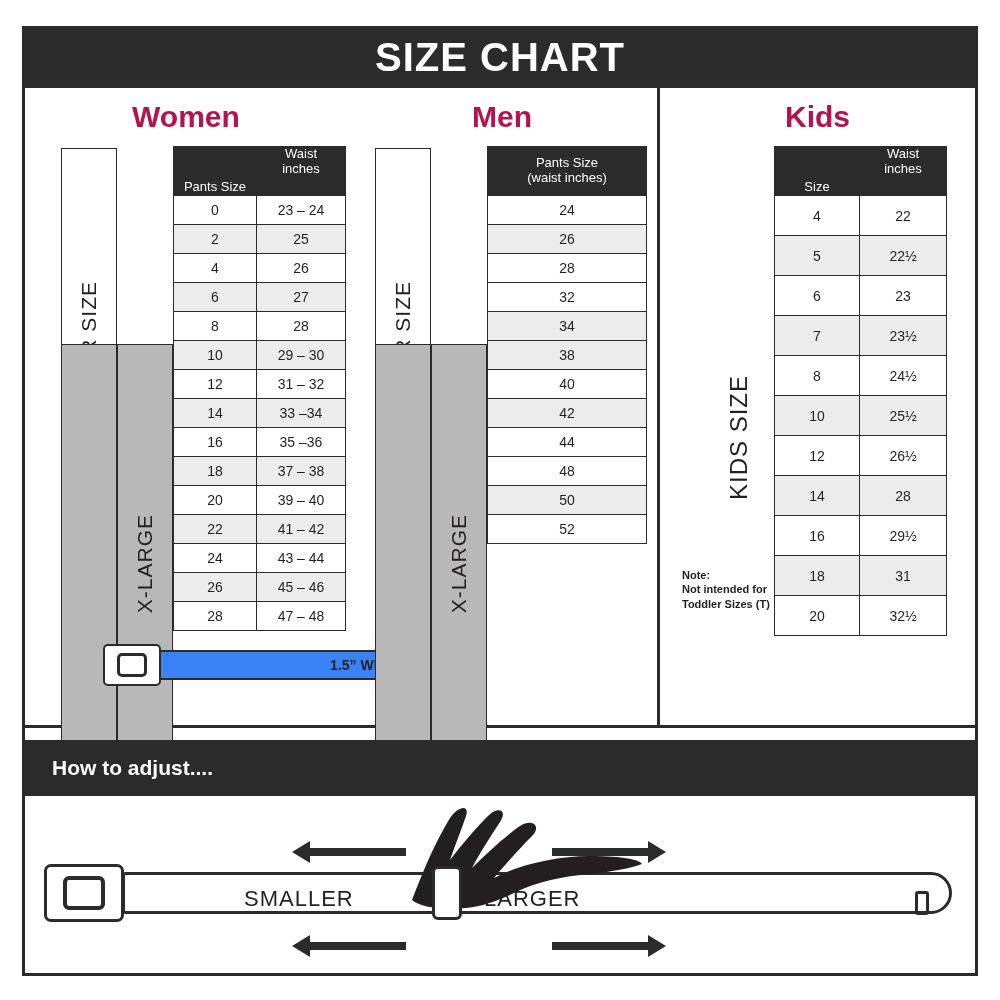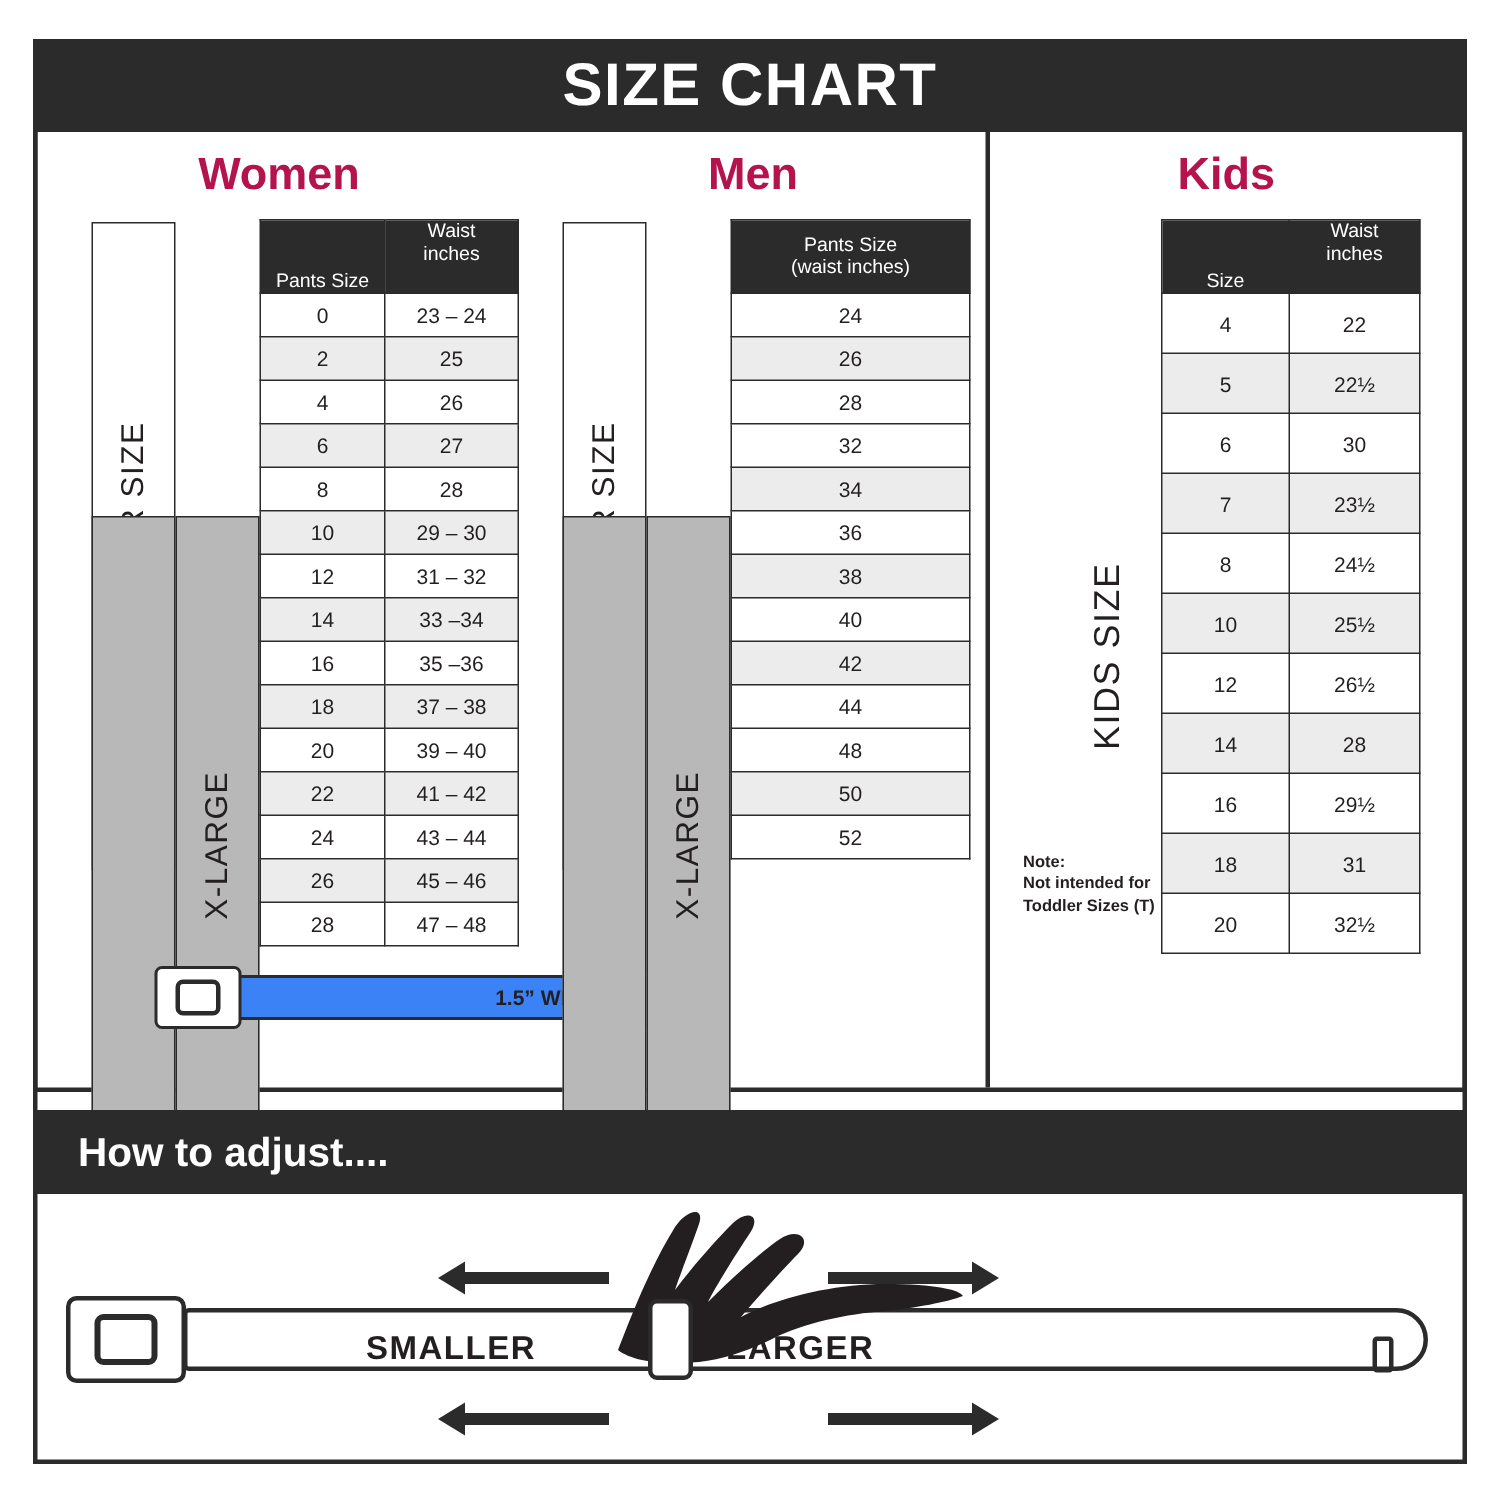--- a/index.html
+++ b/index.html
@@ -190,21 +190,21 @@
     left: 22px;
     top: 740px;
     width: 956px;
     height: 56px;
     background: #2b2b2b;
     display: flex;
     align-items: center;
   }
   .adjust-bar .label {
     color: #ffffff;
-    font-size: 27px;
+    font-size: 21px;
     font-weight: bold;
     margin-left: 30px;
   }
   .adjust-panel {
     position: absolute;
     left: 22px;
     top: 796px;
     width: 956px;
     height: 180px;
     background: #ffffff;
@@ -270,21 +270,21 @@
     border: 3px solid #2b2b2b;
     border-radius: 6px;
     background: #fff;
     box-sizing: border-box;
     z-index: 4;
   }
   .word-smaller, .word-larger {
     position: absolute;
     top: 22px;
     font-size: 22px;
-    font-weight: bold;
+    font-weight: normal;
     letter-spacing: 1px;
   }
   .word-smaller { left: 200px; }
   .word-larger  { left: 440px; }
 
   .arrow-row {
     position: absolute;
     width: 100%;
     height: 16px;
   }
@@ -472,23 +472,20 @@
               </tr>
             <tr class="row-plain">
                 <td style="height:28px">28</td>
               </tr>
             <tr class="row-plain">
                 <td style="height:28px">32</td>
               </tr>
             <tr class="row-alt">
                 <td style="height:28px">34</td>
               </tr>
-            <tr class="row-plain">
-                <td style="height:28px">36</td>
-              </tr>
             <tr class="row-alt">
                 <td style="height:28px">38</td>
               </tr>
             <tr class="row-plain">
                 <td style="height:28px">40</td>
               </tr>
             <tr class="row-alt">
                 <td style="height:28px">42</td>
               </tr>
             <tr class="row-plain">
@@ -537,21 +534,21 @@
             <tr class="row-plain">
                 <td style="height:39px">4</td>
                 <td>22</td>
               </tr>
             <tr class="row-alt">
                 <td style="height:39px">5</td>
                 <td>22½</td>
               </tr>
             <tr class="row-plain">
                 <td style="height:39px">6</td>
-                <td>30</td>
+                <td>23</td>
               </tr>
             <tr class="row-alt">
                 <td style="height:39px">7</td>
                 <td>23½</td>
               </tr>
             <tr class="row-plain">
                 <td style="height:39px">8</td>
                 <td>24½</td>
               </tr>
             <tr class="row-alt">

